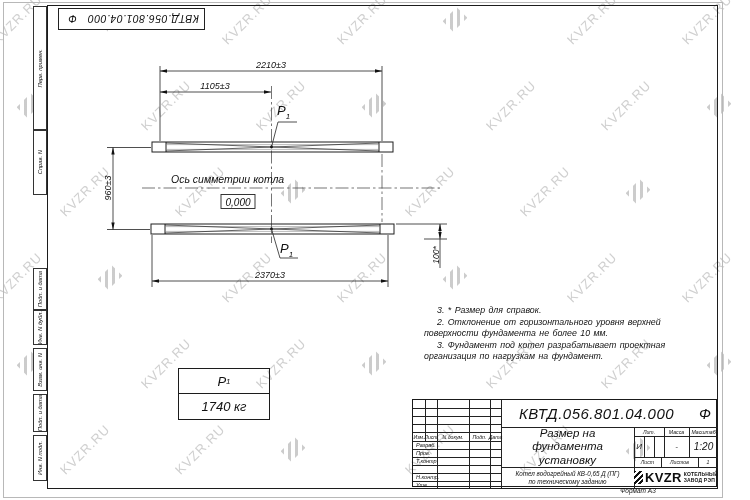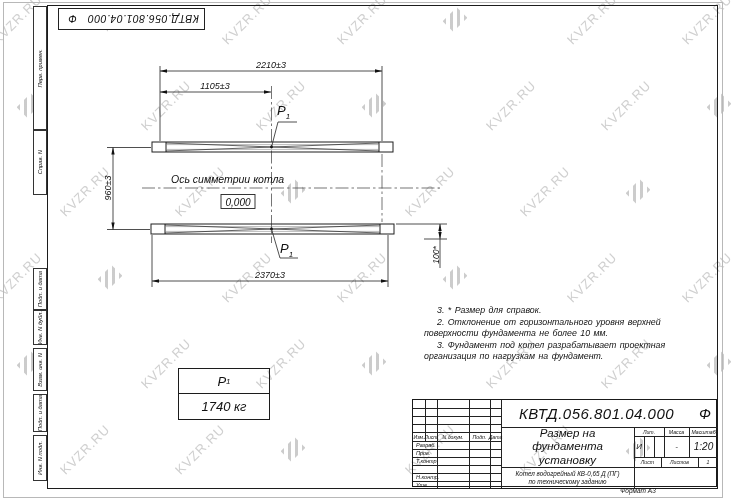--- a/index.html
+++ b/index.html
@@ -302,17 +302,25 @@
     <div class="txt hdr" style="left:251px;top:27px;width:25px;height:9px;">Масса</div>
     <div class="txt hdr" style="left:276px;top:27px;width:29px;height:9px;">Масштаб</div>
     <div class="txt" style="left:221px;top:36px;width:10px;height:21px;font-size:8px;">И</div>
     <div class="txt" style="left:251px;top:36px;width:25px;height:21px;font-size:8px;">-</div>
     <div class="txt" style="left:276px;top:36px;width:29px;height:21px;font-size:10px;">1:20</div>
 
     <div class="txt hdr" style="left:221px;top:57px;width:27px;height:10px;">Лист</div>
     <div class="txt hdr" style="left:248px;top:57px;width:37px;height:10px;">Листов</div>
     <div class="txt hdr" style="left:285px;top:57px;width:20px;height:10px;">1</div>
 
+    <div class="tb-logo">
+      <div class="logo-mark"></div>
+      <div class="logo-word">KVZR</div>
+      <div class="logo-sub">
+        <span>КОТЕЛЬНЫЙ</span>
+        <span>ЗАВОД РЭП</span>
+      </div>
+    </div>
   </div>
 
   <div class="format-label">Формат А3</div>
 
 </div>
 
 </body></html>

